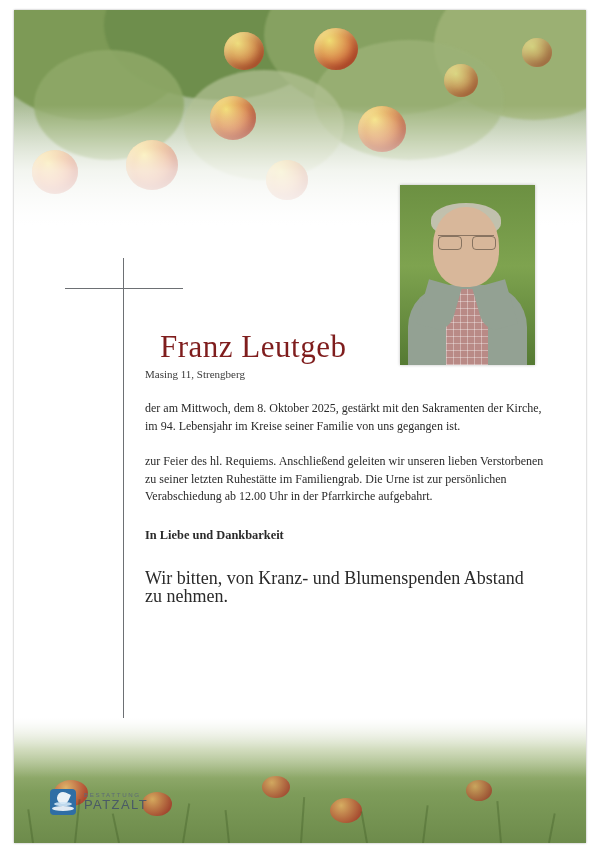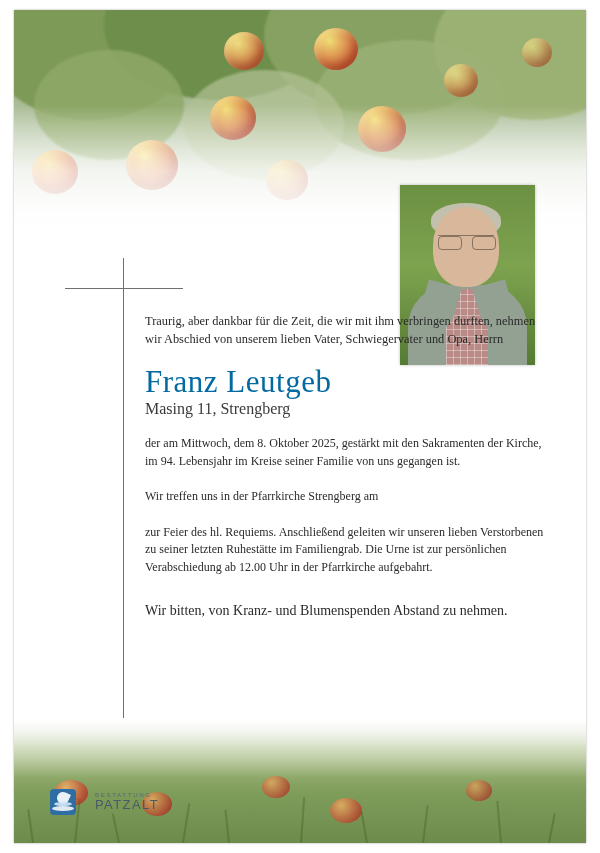--- a/index.html
+++ b/index.html
@@ -165,48 +165,48 @@
   }
   .intro {
     font-size: 12.4px;
     line-height: 17.5px;
     margin: 0;
   }
   .name {
     font-size: 31px;
     line-height: 36px;
     letter-spacing: .5px;
-    margin: 16px 0 0 0;
+    margin: 16px 0 0 15px;
     font-weight: normal;
-    color: #0369a1;
+    color: #7f1d1d;
   }
   .address {
-    font-size: 16px;
+    font-size: 11px;
     line-height: 16px;
     margin: 1px 0 0 0;
     color: #3a3a3a;
   }
   .para {
     font-size: 12px;
     line-height: 17.5px;
     margin: 18px 0 0 0;
   }
   .para.tight { margin-top: 16px; }
   .bold { font-weight: bold; }
   .sig { font-size: 12.4px; line-height: 18.5px; margin: 20px 0 0 0; font-weight: bold; }
-  .closing { font-size: 14px; line-height: 17.5px; margin: 26px 0 0 0; }
+  .closing { font-size: 18px; line-height: 17.5px; margin: 26px 0 0 0; }
 
   
   .logo {
     position: absolute;
     left: 36px;
     bottom: 28px;
     display: flex;
     align-items: center;
-    gap: 19px;
+    gap: 8px;
   }
   .logo-mark {
     width: 26px; height: 26px;
     background: #2f6ea5;
     border-radius: 4px;
     position: relative;
     overflow: hidden;
     flex: none;
   }
   .logo-mark .wave {
@@ -285,31 +285,30 @@
     <div class="collarR"></div>
     <div class="hair"></div>
     <div class="head"></div>
     <div class="glasses">
       <div class="lens" style="left:0;"></div>
       <div class="lens" style="left:34px;"></div>
     </div>
   </div>
 
   <div class="text-col">
-    <p class="intro">Traurig, aber dankbar für die Zeit, die wir mit ihm verbringen durften, nehmen wir Abschied von unserem lieben Vater, Schwiegervater und Opa, Herrn</p>
 
     <h1 class="name">Franz Leutgeb</h1>
     <p class="address">Masing 11, Strengberg</p>
 
     <p class="para">der am Mittwoch, dem 8. Oktober 2025, gestärkt mit den Sakramenten der Kirche, im 94. Lebensjahr im Kreise seiner Familie von uns gegangen ist.</p>
 
-    <p class="para">Wir treffen uns in der Pfarrkirche Strengberg am</p>
 
     <p class="para" style="margin-top:18px;">zur Feier des hl. Requiems. Anschließend geleiten wir unseren lieben Verstorbenen zu seiner letzten Ruhestätte im Familiengrab. Die Urne ist zur persönlichen Verabschiedung ab 12.00 Uhr in der Pfarrkirche aufgebahrt.</p>
 
+    <p class="sig">In Liebe und Dankbarkeit</p>
 
     <p class="closing">Wir bitten, von Kranz- und Blumenspenden Abstand zu nehmen.</p>
   </div>
 
   <div class="photo-bottom">
     <div style="position:absolute;left:40px;top:62px;width:34px;height:26px;border-radius:50%;background:radial-gradient(circle at 35% 30%,#e8b56a,#b4402c 75%);opacity:.9;"></div>
     <div style="position:absolute;left:128px;top:74px;width:30px;height:24px;border-radius:50%;background:radial-gradient(circle at 35% 30%,#e5ab5e,#a93a29 75%);opacity:.85;"></div>
     <div style="position:absolute;left:248px;top:58px;width:28px;height:22px;border-radius:50%;background:radial-gradient(circle at 35% 30%,#e3a95f,#ad3f2c 75%);opacity:.8;"></div>
     <div style="position:absolute;left:316px;top:80px;width:32px;height:25px;border-radius:50%;background:radial-gradient(circle at 35% 30%,#e6b164,#b0412b 75%);opacity:.85;"></div>
     <div style="position:absolute;left:452px;top:62px;width:26px;height:21px;border-radius:50%;background:radial-gradient(circle at 35% 30%,#dfa75c,#a63b28 75%);opacity:.75;"></div>

